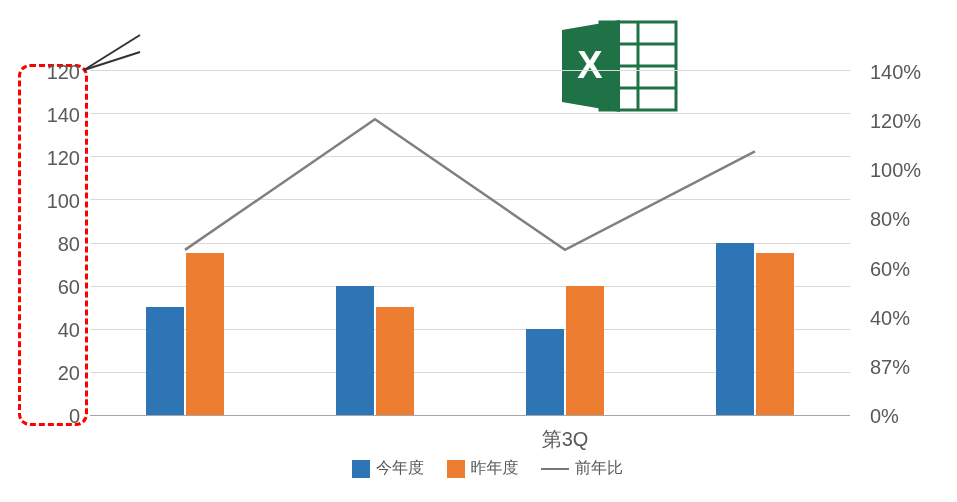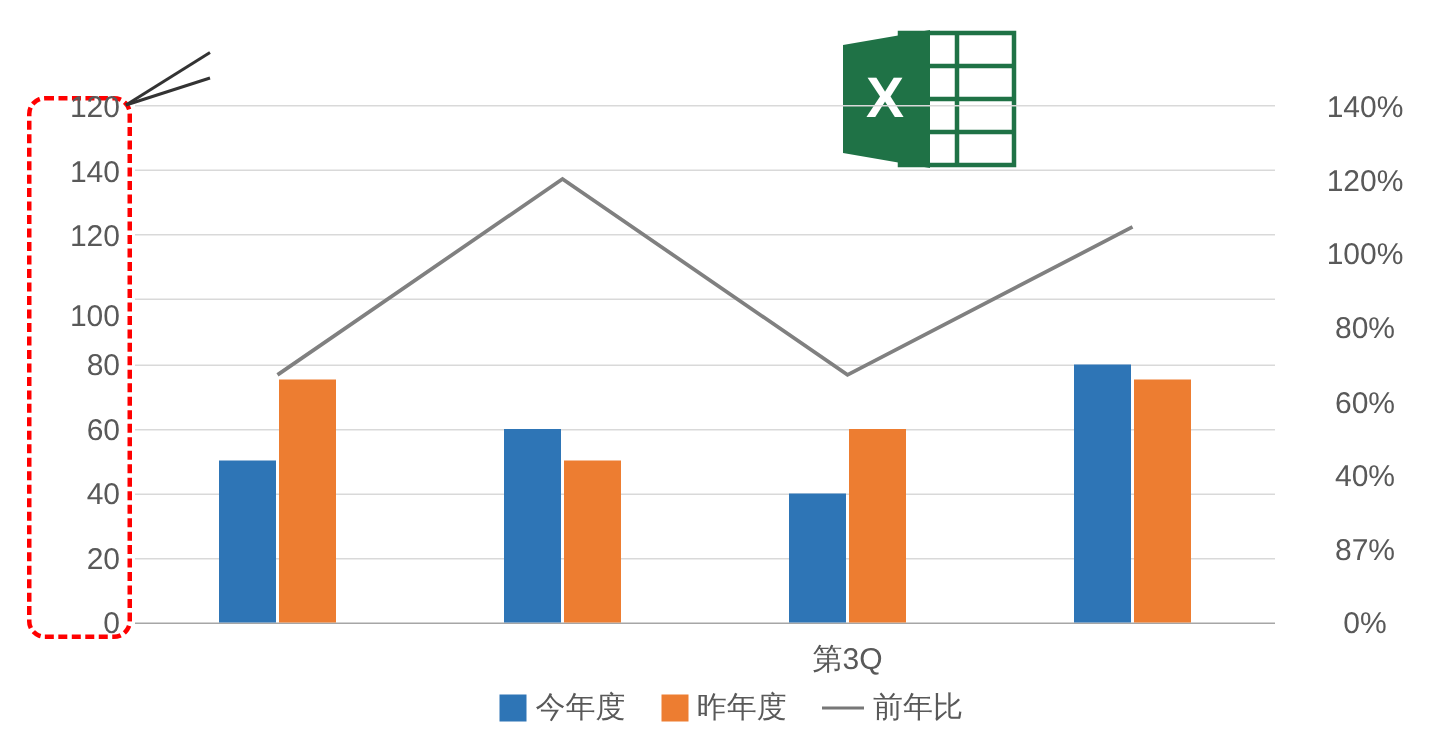--- a/index.html
+++ b/index.html
@@ -2,33 +2,33 @@
 <html><head>
 <meta charset="utf-8">
 <style>
   html,body{margin:0;padding:0;width:957px;height:502px;background:#fff;font-family:"Meiryo","Yu Gothic",Arial,sans-serif;color:#595959;}
   .chart-wrap{position:absolute;left:0;top:0;width:957px;height:502px;}
   
   .plot{position:absolute;left:90px;top:70px;width:760px;height:345px;}
   .hgrid{position:absolute;left:0;width:100%;height:0;border-top:1px solid #d9d9d9;}
   
   .ylabel{position:absolute;width:80px;text-align:right;font-size:20px;left:0px;}
-  .y2label{position:absolute;width:80px;text-align:center;font-size:20px;left:870px;}
+  .y2label{position:absolute;width:80px;text-align:left;font-size:20px;left:870px;}
   
   .xlabel{position:absolute;text-align:center;font-size:20px;top:426px;width:120px;}
   
   .bar{position:absolute;bottom:0;width:38px;}
   .bar.blue{background:#2e75b6;}
   .bar.orange{background:#ed7d31;}
   
   .callout{position:absolute;left:140px;top:15px;border:2px solid #333;background:#fff;padding:6px 14px;font-size:20px;color:#000;font-weight:bold;box-shadow:0 0 2px rgba(0,0,0,0.2);}
   
   .y-highlight{position:absolute;left:18px;top:64px;width:64px;height:356px;border:3px dashed #ff0000;border-radius:12px;}
   
-  .legend{position:absolute;left:0;width:957px;top:458px;text-align:center;font-size:20px;}
+  .legend{position:absolute;left:0;width:957px;top:458px;text-align:center;font-size:16px;}
   .legend span{display:inline-block;vertical-align:middle;}
   .sw{width:18px;height:18px;margin:0 6px 0 18px;}
   .sw.blue{background:#2e75b6;}
   .sw.orange{background:#ed7d31;}
   .linesw{width:28px;height:0;border-top:2px solid #777;margin:0 6px 0 18px;}
   
   .excel-icon{position:absolute;left:556px;top:16px;width:130px;height:100px;}
 </style>
 </head>
 <body>
@@ -51,21 +51,21 @@
       <line x1="44" y1="72" x2="120" y2="72" stroke="#1f7246" stroke-width="3"></line>
       <line x1="82" y1="6" x2="82" y2="94" stroke="#1f7246" stroke-width="3"></line>
       <polygon points="6,14 64,4 64,96 6,86" fill="#1f7246"></polygon>
       <text x="34" y="62" text-anchor="middle" font-family="Arial" font-weight="bold" font-size="38" fill="#fff">X</text>
     </svg>
   </div>
 
   <div class="ylabel" style="top:61px">120</div>
   <div class="ylabel" style="top:104px">140</div>
   <div class="ylabel" style="top:147px">120</div>
-  <div class="ylabel" style="top:200px">100</div>
+  <div class="ylabel" style="top:190px">100</div>
   <div class="ylabel" style="top:233px">80</div>
   <div class="ylabel" style="top:276px">60</div>
   <div class="ylabel" style="top:319px">40</div>
   <div class="ylabel" style="top:362px">20</div>
   <div class="ylabel" style="top:405px">0</div>
 
   <div class="y2label" style="top:61px">140%</div>
   <div class="y2label" style="top:110px">120%</div>
   <div class="y2label" style="top:159px">100%</div>
   <div class="y2label" style="top:208px">80%</div>

